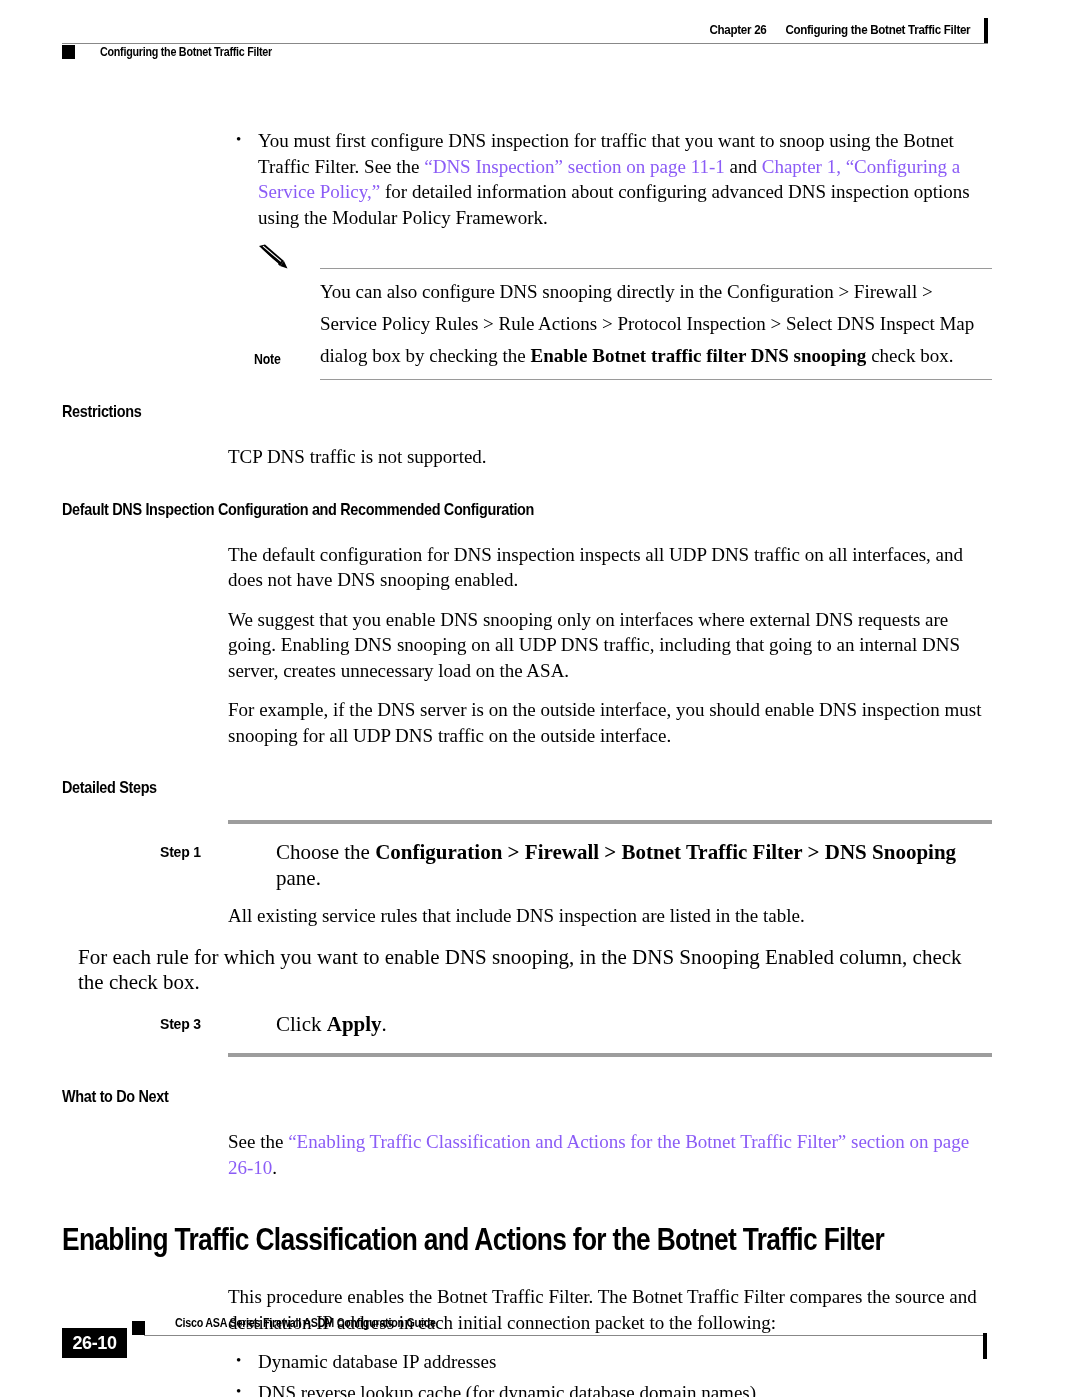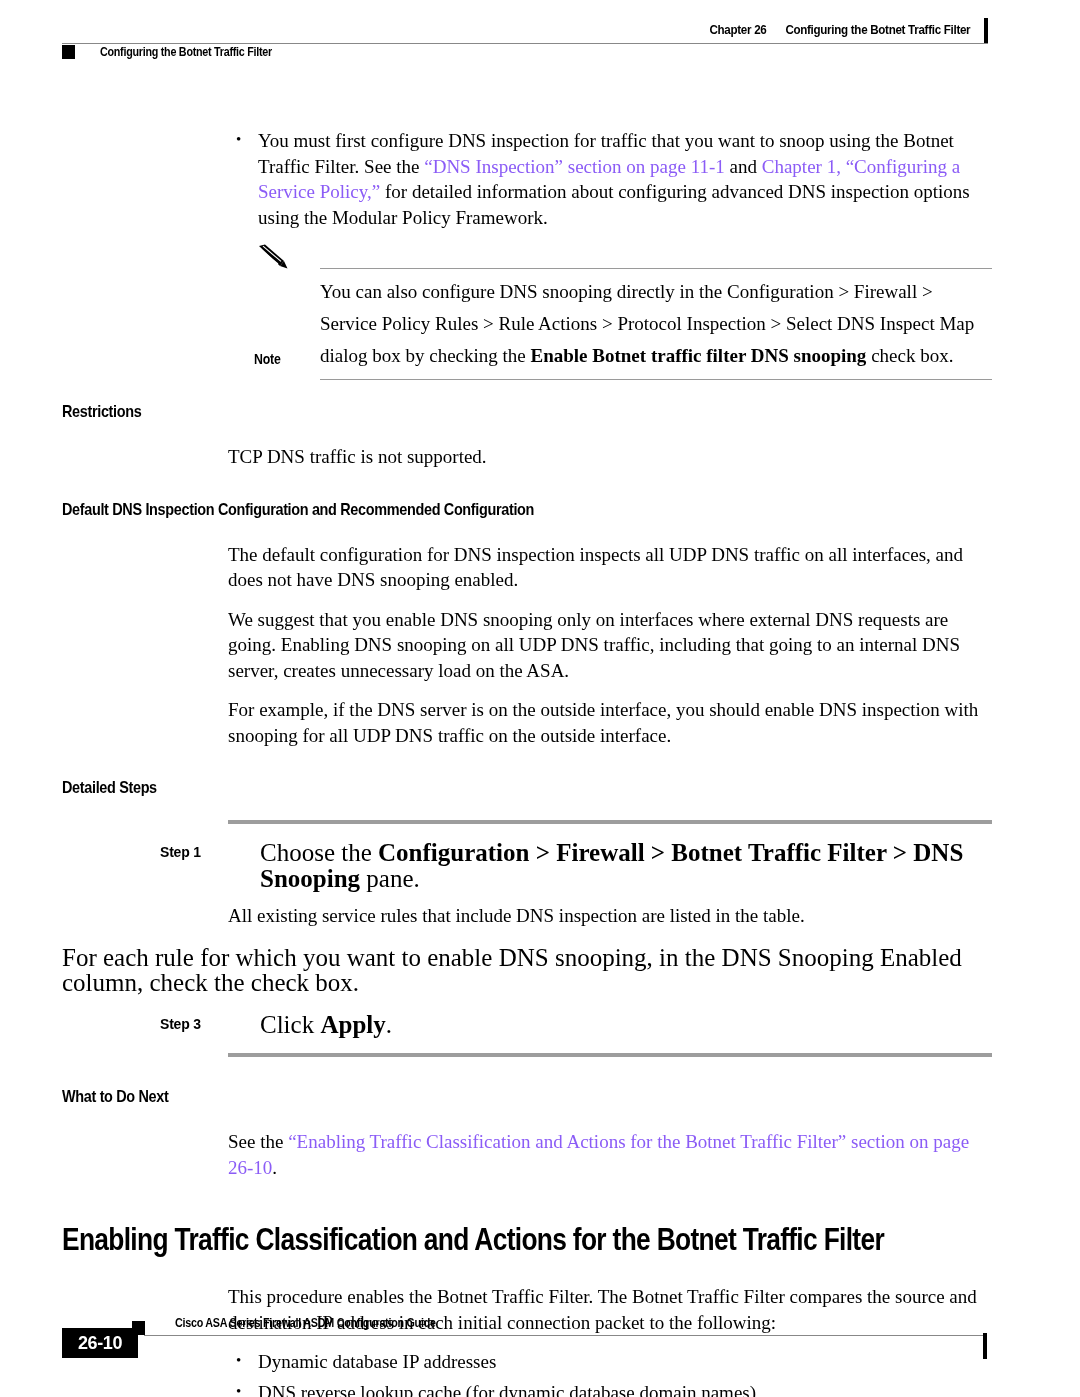--- a/index.html
+++ b/index.html
@@ -212,24 +212,25 @@
     width: 166px;
     flex: 0 0 166px;
     padding-left: 98px;
     box-sizing: border-box;
     line-height: 25.5px;
     letter-spacing: -0.2px;
     white-space: nowrap;
   }
   .step-text {
     font-family: "Liberation Serif", serif;
-    font-size: 25px;
+    font-size: 21px;
     line-height: 25.5px;
     flex: 1;
     width: 764px;
+    margin-left: 16px;
   }
   .step-sub {
     margin-left: 166px;
     width: 764px;
     font-family: "Liberation Serif", serif;
     font-size: 19px;
     line-height: 25.5px;
     margin-top: 12px;
   }
 
@@ -273,21 +274,21 @@
     left: 921px;
     top: 27px;
     width: 4px;
     height: 26px;
     background: #000000;
   }
   .ftr-pagenum {
     position: absolute;
     left: 0;
     top: 22px;
-    width: 76px;
+    width: 65px;
     height: 30px;
     background: #000000;
     color: #ffffff;
     font-family: "Liberation Sans", sans-serif;
     font-weight: bold;
     font-size: 18px;
     letter-spacing: -0.4px;
     display: flex;
     align-items: center;
     justify-content: center;
@@ -328,21 +329,21 @@
     </div>
     <div class="note-rule-bottom"></div>
   </div>
 
   <div class="h-sub">Restrictions</div>
   <p class="para indent">TCP DNS traffic is not supported.</p>
 
   <div class="h-sub">Default DNS Inspection Configuration and Recommended Configuration</div>
   <p class="para indent">The default configuration for DNS inspection inspects all UDP DNS traffic on all interfaces, and does not have DNS snooping enabled.</p>
   <p class="para indent">We suggest that you enable DNS snooping only on interfaces where external DNS requests are going. Enabling DNS snooping on all UDP DNS traffic, including that going to an internal DNS server, creates unnecessary load on the ASA.</p>
-  <p class="para indent">For example, if the DNS server is on the outside interface, you should enable DNS inspection with snooping for all UDP DNS traffic on the outside interface.</p>
+  <p class="para indent">For example, if the DNS server is on the outside interface, you should enable DNS inspection must snooping for all UDP DNS traffic on the outside interface.</p>
 
   <div class="h-sub">Detailed Steps</div>
   <div class="steps-wrap">
     <div class="steps-rule"></div>
 
     <div class="step-row">
       <div class="step-label">Step 1</div>
       <div class="step-text"><span>Choose the </span><b>Configuration &gt; Firewall &gt; Botnet Traffic Filter &gt; DNS Snooping</b><span> pane.</span></div>
     </div>
     <div class="step-sub">All existing service rules that include DNS inspection are listed in the table.</div>

